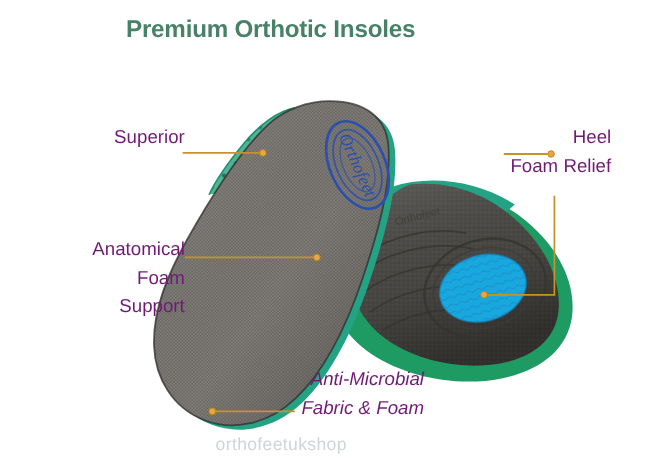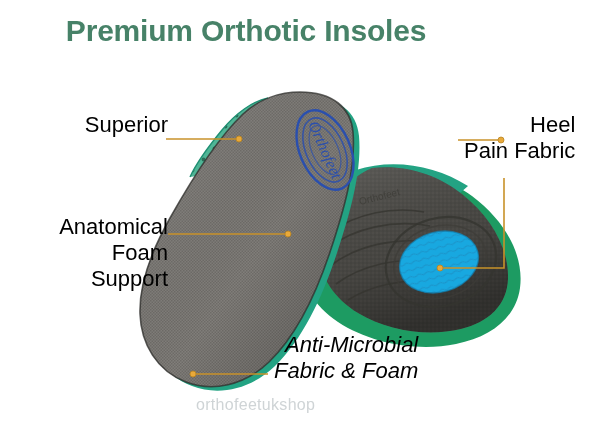--- a/index.html
+++ b/index.html
@@ -16,32 +16,32 @@
     font-family: "Liberation Sans", sans-serif;
   }
 
   
   .title {
     position: absolute;
     top: 14px;
     left: 0;
     width: 492px;
     text-align: center;
-    font-size: 30px;
+    font-size: 22px;
     font-weight: 600;
     letter-spacing: -0.2px;
     color: #478268;
     white-space: nowrap;
   }
 
   
   .label {
     position: absolute;
-    color: #000000;
-    font-size: 22px;
+    color: #701a75;
+    font-size: 17px;
     line-height: 26px;
     font-weight: 400;
     white-space: nowrap;
   }
   .label.right-al { text-align: right; }
   .label.left-al  { text-align: right; }
 
   #label-cushioning { top: 112px; right: 432px; }
   #label-arch       { top: 190px; right: 432px; margin-top: 24px; }
   #label-heel       { top: 112px; left: 464px; }
@@ -258,21 +258,21 @@
   </div>
 
   <div class="label right-al" id="label-arch">
     <div>Anatomical</div>
     <div>Foam</div>
     <div>Support</div>
   </div>
 
   <div class="label left-al" id="label-heel">
     <div>Heel</div>
-    <div>Pain Fabric</div>
+    <div>Foam Relief</div>
   </div>
 
   <div class="label left-al" id="label-fabric">
     <div>Anti-Microbial</div>
     <div>Fabric &amp; Foam</div>
   </div>
 
   <div class="watermark">orthofeetukshop</div>
 
 </div>

